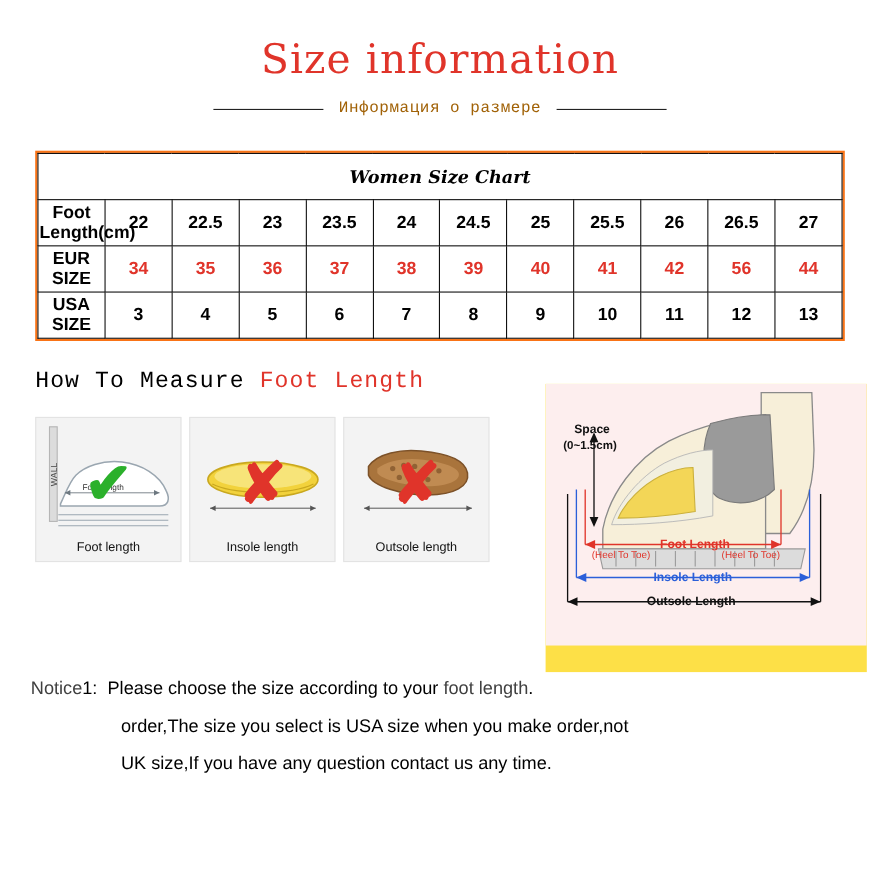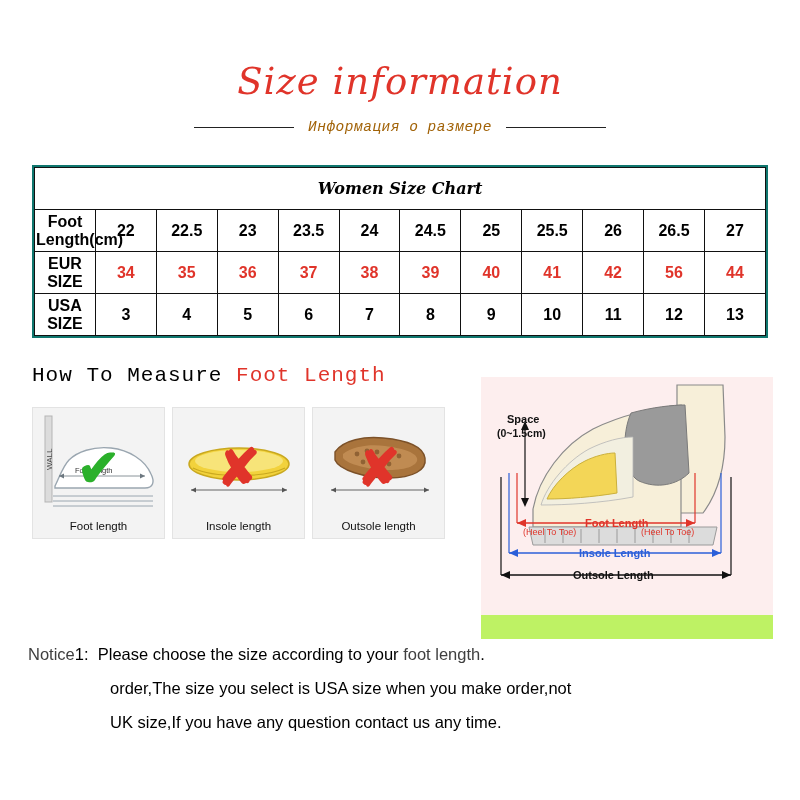--- a/index.html
+++ b/index.html
@@ -12,22 +12,21 @@
     background: #ffffff;
     font-family: "Liberation Sans", sans-serif;
     color: #000000;
     overflow: hidden;
     position: relative;
   }
 
   
   .header {
     text-align: center;
-    padding-top: 60px;
-    font-style: italic;
+    padding-top: 32px;
   }
   .title {
     font-family: "DejaVu Serif", serif;
     font-size: 37px;
     color: #e0342a;
     letter-spacing: 1px;
     font-weight: normal;
   }
   .subtitle-wrap {
     display: flex;
@@ -45,21 +44,21 @@
     font-size: 14.5px;
     color: #a16207;
     padding: 0 14px;
     letter-spacing: 0.5px;
     white-space: nowrap;
   }
 
   
   .table-wrap {
     margin: 30px 32px 0 32px;
-    border: 2px solid #0f766e;
+    border: 2px solid #f97316;
   }
   table.size-chart {
     border-collapse: collapse;
     width: 100%;
     table-layout: fixed;
   }
   table.size-chart td {
     border: 1px solid #111;
     text-align: center;
     height: 39px;
@@ -138,25 +137,25 @@
     font-size: 52px;
     line-height: 1;
     font-weight: bold;
   }
   .mark.ok { color: #2bb02b; }
   .mark.no { color: #e0342a; }
 
   
   .diagram {
     position: absolute;
-    left: 481px;
+    left: 496px;
     top: -22px;
     width: 292px;
     height: 262px;
-    background: #bef264;
+    background: #fde047;
   }
   .diagram .lbl {
     position: absolute;
     font-size: 10.5px;
     color: #111;
     white-space: nowrap;
   }
   .diagram .lbl.red { color: #e0342a; font-size: 9px; }
   .diagram .lbl.bold { font-weight: bold; font-size: 11px; }
 

